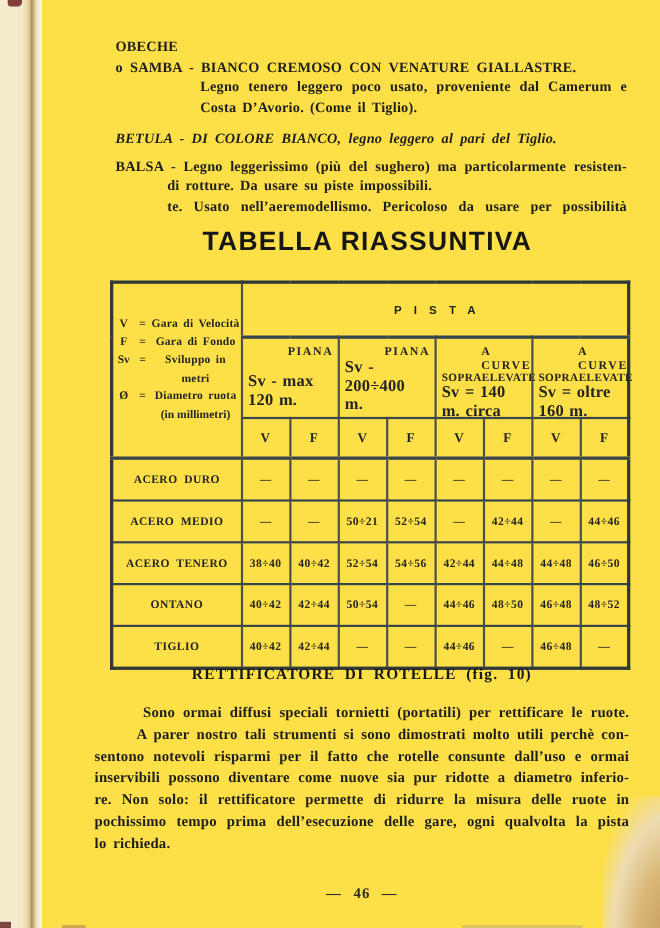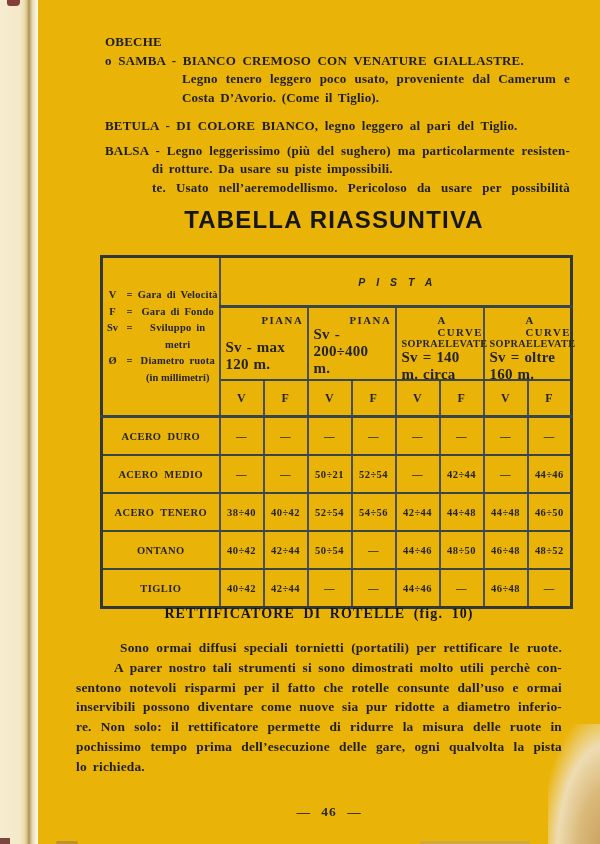--- a/index.html
+++ b/index.html
@@ -1,18 +1,18 @@
 <!DOCTYPE html>
 <html><head>
 <meta charset="utf-8">
 <style>
   html,body{margin:0;padding:0;background:#e8e8e8;}
   .page{
     position:relative; width:600px; height:844px; overflow:hidden;
-    background:#eab308; color:#1e1e1e;
+    background:#fde047; color:#1e1e1e;
     font-family:"Liberation Serif","DejaVu Serif",serif;
   }
   
   .edge-strip{
     position:absolute; left:0; top:0; bottom:0; width:38px;
     background:linear-gradient(90deg,
       #f6eccf 0%, #f4e9c9 52%, #ecddae 64%, #d3ba80 72%,
       #a98e55 76%, #c9b27c 80%, #e9dcb4 86%, #fdfdf9 100%);
   }
   .speck-tl{position:absolute; left:7px; top:0; width:13px; height:6px;
@@ -27,21 +27,21 @@
   }
 
   
   .glossary{position:absolute; top:33px; left:105px; width:465px;
     font-size:13px; font-weight:700; line-height:18.5px; letter-spacing:.2px; word-spacing:3px;}
   .g-line{white-space:nowrap;}
   .g-cont{word-spacing:2px;}
   .just{text-align:justify; text-align-last:justify; white-space:normal;}
   .obeche-cont{margin-left:77px;}
   .balsa-cont{margin-left:47px;}
-  .betula{margin-top:10px;}
+  .betula{margin-top:10px;font-style:italic;}
   .balsa{margin-top:6px;}
 
   
   .tab-title{
     position:absolute; top:206px; left:100px; width:468px; text-align:center;
     font-family:"Liberation Sans","DejaVu Sans",sans-serif;
     font-weight:700; font-size:24px; letter-spacing:1.2px; color:#161616;
   }
 
   
@@ -52,35 +52,35 @@
     font-size:10.5px; text-align:center; color:#242424;}
   td.legend{border-right:3px solid #2f383b; vertical-align:top; text-align:left;
     padding:9px 4px 4px 8px; font-size:10.8px; font-weight:700;}
   .lg-row{display:flex; line-height:16.5px;}
   .lg-sym{width:19px;}
   .lg-eq{width:15px;}
   .lg-txt{flex:1; letter-spacing:.2px; word-spacing:2px;}
   .lg-ind{margin-left:34px; line-height:16.5px; font-weight:700;}
   tr.r-pista td{border-bottom:3px solid #38454a; height:47px;}
   td.pista{font-family:"Liberation Sans","DejaVu Sans",sans-serif;
-    font-weight:700; font-size:17px; letter-spacing:11px; text-indent:11px; color:#141414;font-style:italic;}
+    font-weight:700; font-size:17px; letter-spacing:11px; text-indent:11px; color:#141414;}
   tr.r-group td{border-bottom:2px solid #38454a; height:71px; vertical-align:top;}
   .gh{display:flex; flex-direction:column; justify-content:space-between;
     height:59px; padding:6px 5px; text-align:left;}
   .gh-top{font-weight:700; font-size:10.8px; letter-spacing:1.5px; word-spacing:3px;padding-left:36px;}
   .gh-mid{font-weight:700; font-size:10.2px; letter-spacing:.4px;}
   .gh-sub{font-weight:700; font-size:15px; letter-spacing:.2px; word-spacing:1px;}
   tr.r-vf td{border-bottom:3px solid #38454a; height:34px;
     font-size:12px; font-weight:700; letter-spacing:.5px;}
   tr.r-data td{height:36px; border-bottom:2px solid #38454a; font-weight:600; letter-spacing:.4px;}
   td.wood{ text-align:left; padding-left:10px; font-size:11px; font-weight:700;
     letter-spacing:1.3px; word-spacing:3px; color:#1c1c1c;}
 
   
-  .sec2{position:absolute; top:606px; left:76px; width:486px;}
+  .sec2{position:absolute; top:606px; left:86px; width:486px;}
   .sec2-head{text-align:center; font-weight:700; font-size:14px;
     letter-spacing:1.1px; word-spacing:4px; margin-bottom:16px; color:#161616;}
   .pline{font-size:13.4px; font-weight:700; line-height:19.8px;
     letter-spacing:.2px; word-spacing:2.5px;}
   .pjust{text-align:justify; text-align-last:justify;}
   .ind1{text-indent:44px;}
   .ind2{text-indent:38px;}
 
   .pageno{position:absolute; top:804px; left:86px; width:486px; text-align:center;
     font-size:13.5px; font-weight:700; letter-spacing:1px; word-spacing:6px; color:#2a2a2a;}

